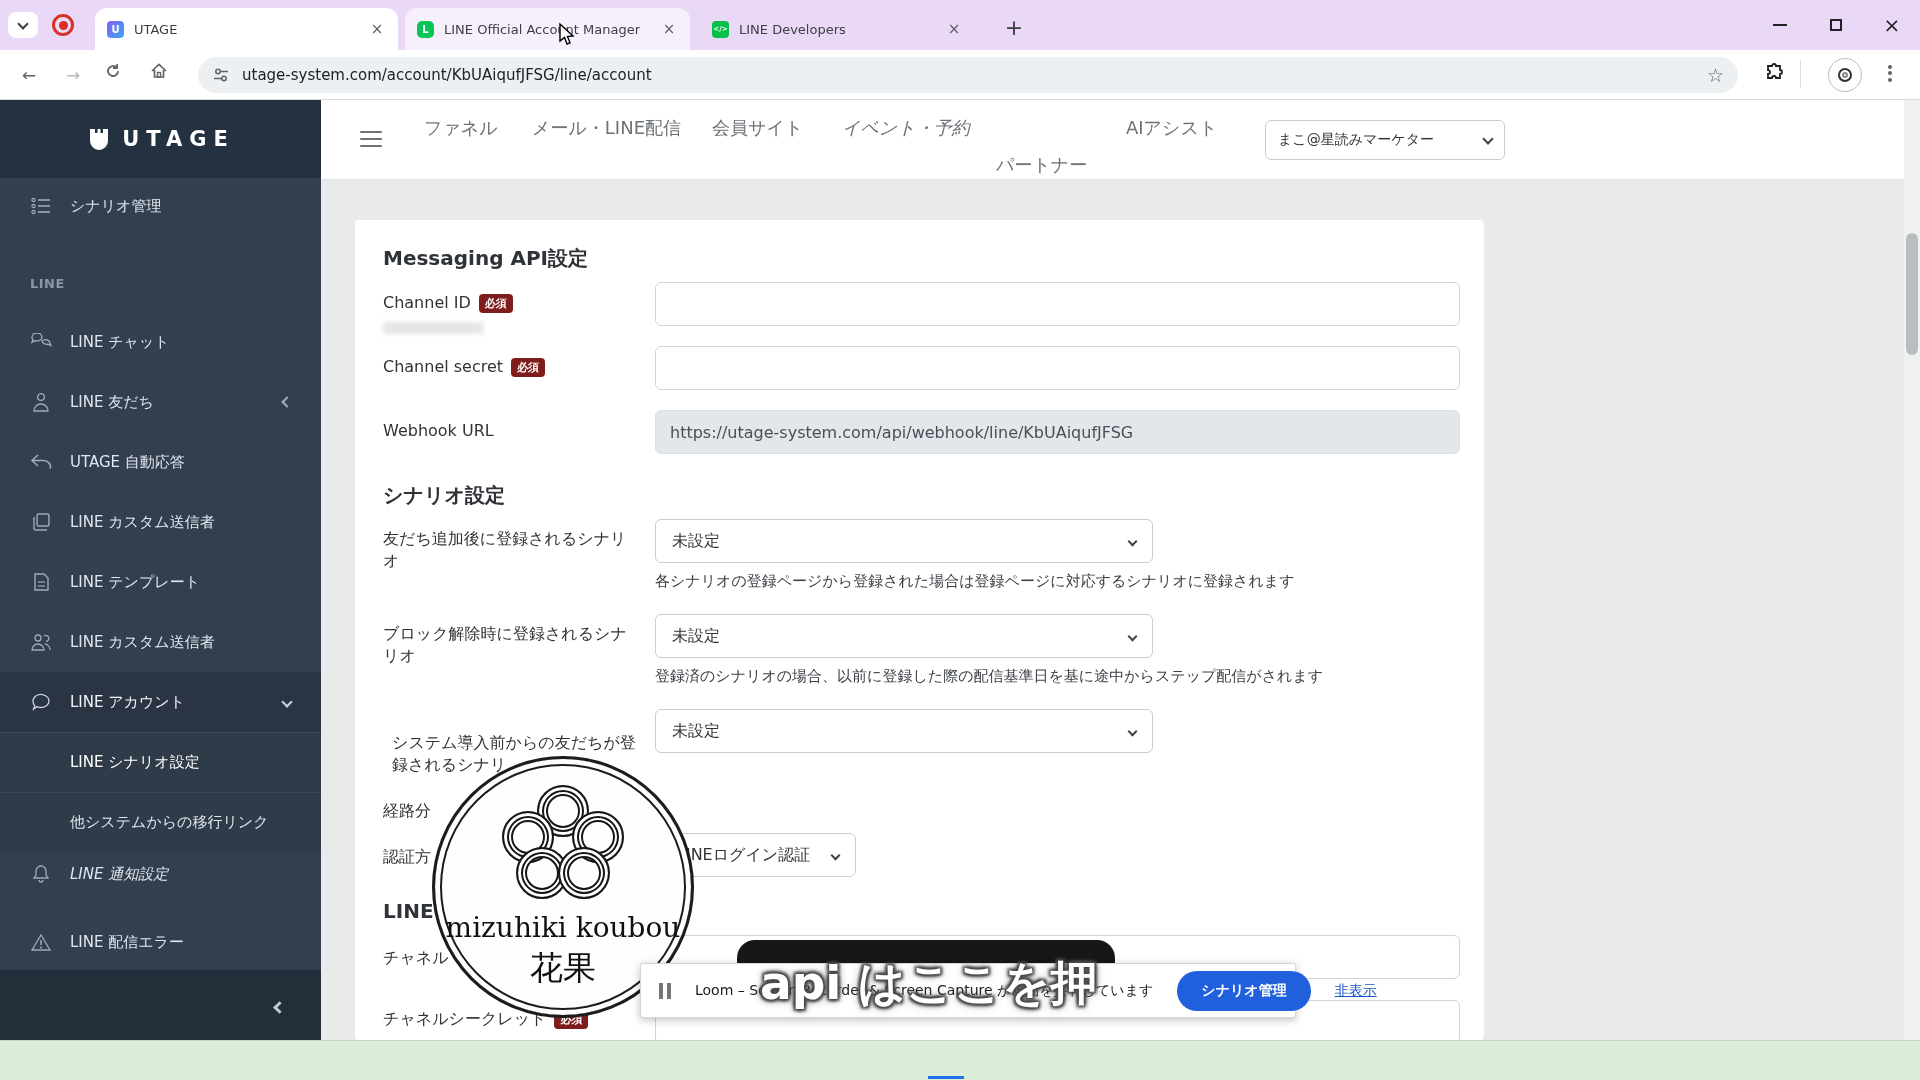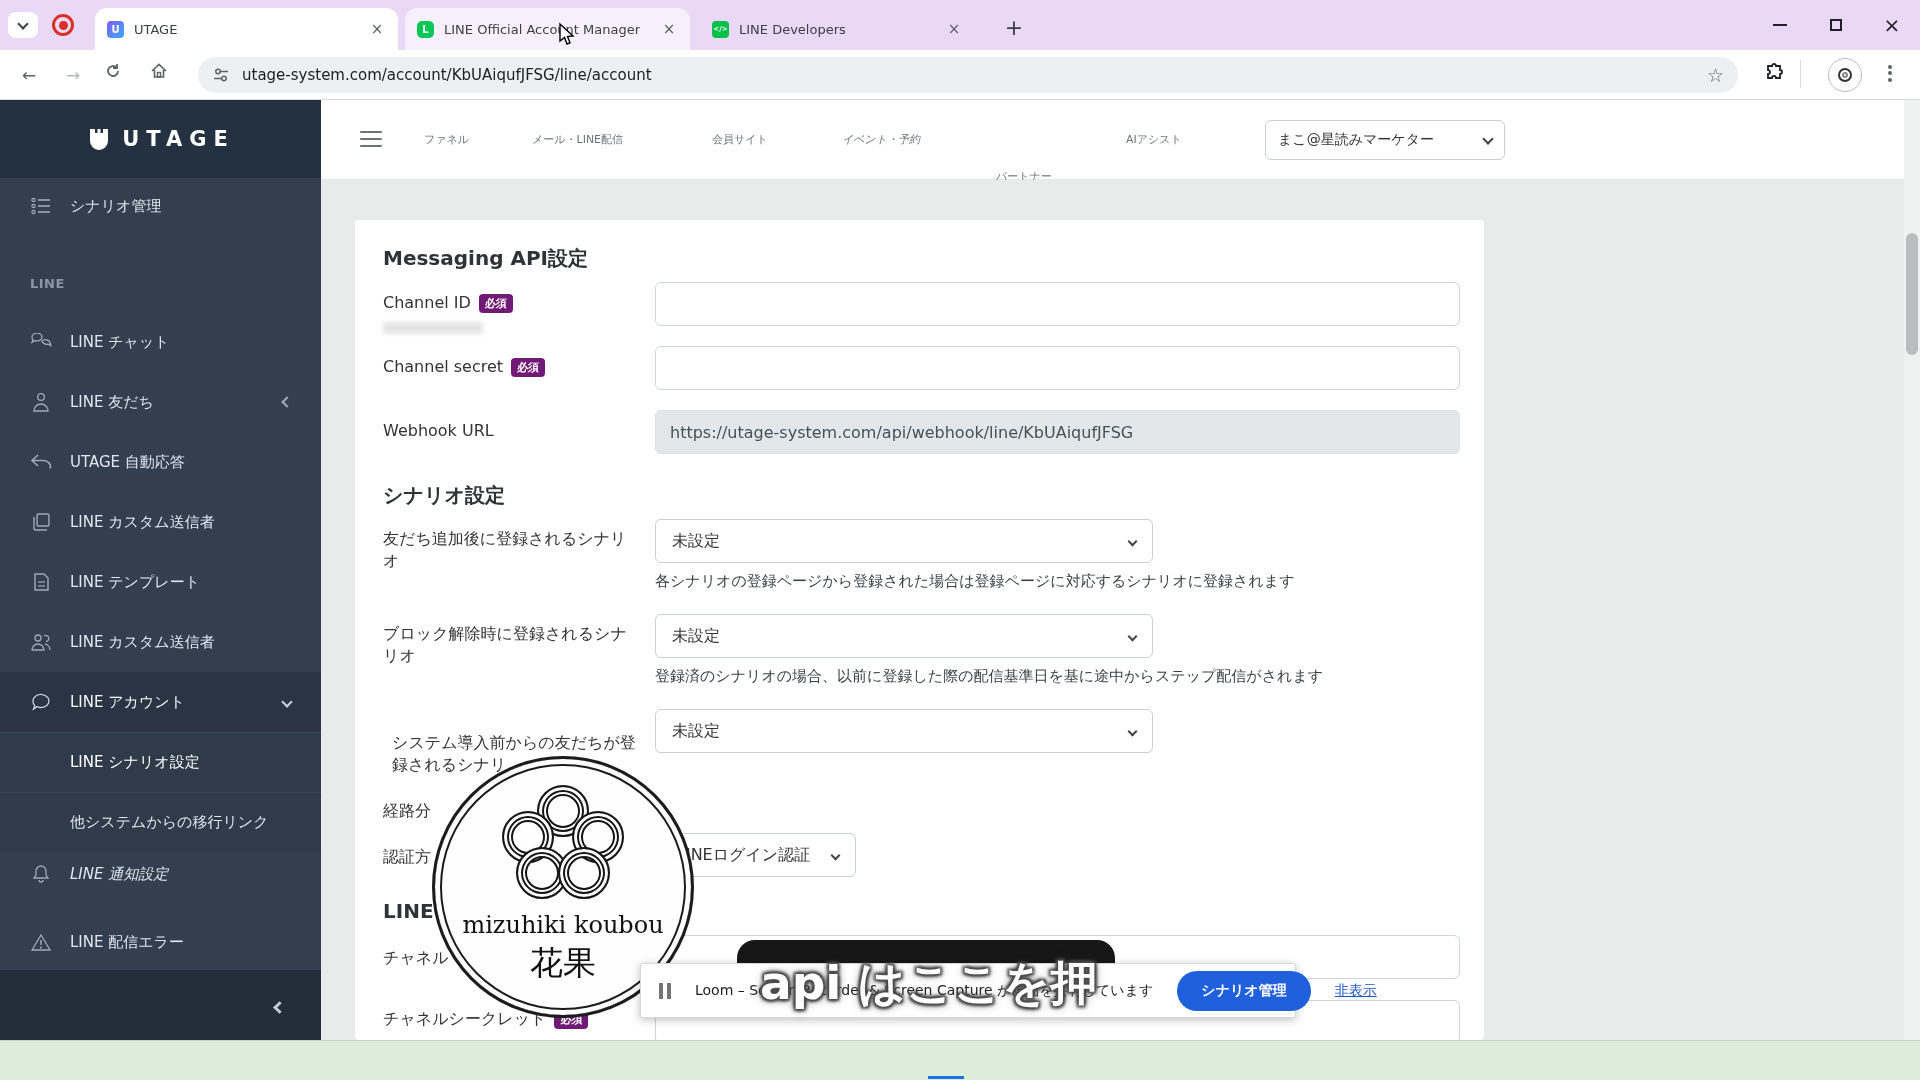--- a/index.html
+++ b/index.html
@@ -29,39 +29,39 @@
   .sbsection { left:30px; color:#8b97a5; font-size:13px; font-weight:bold; letter-spacing:.5px; }
   .sbactive { background:#2a3442; }
   .sbsub { background:#303b49; border-top:1px solid #3b4656; padding-left:70px; }
   .chev { display:inline-block; width:8px; height:8px; border-right:2px solid #9fabb9; border-bottom:2px solid #9fabb9; }
   .chev.down { transform:rotate(45deg); }
   .chev.left { transform:rotate(135deg); }
   #sbfooter { left:0; top:970px; width:321px; height:70px; background:#232e3b; }
 
   
   #pageheader { left:321px; top:100px; width:1599px; height:80px; background:#ffffff; border-bottom:1px solid #e6e6e6; }
-  .toplink { top:132px; font-size:11px; color:#6d7277; white-space:nowrap; }
+  .toplink { top:116px; font-size:18px; color:#6d7277; white-space:nowrap; }
   #acctsel { left:1265px; top:120px; width:240px; height:40px; border:1px solid #c9cdd1; border-radius:6px; background:#fff; display:flex; align-items:center; justify-content:space-between; padding:0 12px; font-size:14px; color:#333; }
   .burger span { display:block; width:22px; height:2px; background:#6d7277; margin:5px 0; border-radius:1px; }
 
   
   #content { left:321px; top:180px; width:1583px; height:860px; background:#e9ebea; }
   #card { left:355px; top:220px; width:1129px; height:820px; background:#ffffff; border-radius:4px; }
   .h-sec { font-size:20px; font-weight:600; color:#2f3337; }
   .flabel { font-size:16px; color:#333; display:flex; align-items:center; gap:8px; line-height:1.4; }
-  .req { background:#701a75; color:#fff; font-size:11px; padding:2px 6px; border-radius:4px; font-weight:bold; flex:0 0 auto; }
+  .req { background:#7f1d1d; color:#fff; font-size:11px; padding:2px 6px; border-radius:4px; font-weight:bold; flex:0 0 auto; }
   .tinput { border:1px solid #ced4da; border-radius:6px; background:#fff; height:44px; width:100%; font-size:16px; padding:0 14px; color:#333; font-family:inherit; }
   .ro { background:#e4e7ea; border:1px solid #dde0e3; border-radius:6px; height:44px; display:flex; align-items:center; padding:0 14px; font-size:16px; color:#46505a; }
   .sel { border:1px solid #c8ced3; border-radius:6px; background:#fff; height:44px; display:flex; align-items:center; justify-content:space-between; padding:0 16px; font-size:16px; color:#333; }
   .sel .chev { border-color:#444; width:7px; height:7px; }
   .help { font-size:15px; color:#3a3f44; }
 
   
   #wm { left:432px; top:756px; width:262px; height:262px; border-radius:50%; background:#fefefe; border:3px solid #1c1c1c; box-shadow:inset 0 0 0 5px #fefefe, inset 0 0 0 7px #1c1c1c; display:flex; flex-direction:column; align-items:center; z-index:40; }
-  #wm .l1 { font-family:"DejaVu Serif","Liberation Serif",serif; font-size:24px; color:#111; margin-top:4px; }
+  #wm .l1 { font-family:"DejaVu Serif","Liberation Serif",serif; font-size:28px; color:#111; margin-top:4px; }
   #wm .l2 { font-family:"DejaVu Serif","Liberation Serif",serif; font-size:33px; color:#111; margin-top:2px; }
   .knotc { position:absolute; border:2.5px solid #161616; border-radius:50%; box-shadow:inset 0 0 0 3px #fff, inset 0 0 0 5px #161616, inset 0 0 0 7px #fff, inset 0 0 0 9px #161616; background:transparent; }
 
   
   #darkpill { left:737px; top:940px; width:378px; height:70px; background:#171717; border-radius:18px; z-index:50; }
   #loombar { left:640px; top:963px; width:656px; height:55px; background:#fff; border:1px solid #d7d7d7; border-radius:3px; box-shadow:0 2px 8px rgba(0,0,0,.25); display:flex; align-items:center; padding:0 18px; gap:24px; z-index:55; }
   #loombar .pause { display:flex; gap:4px; }
   #loombar .pause i { display:block; width:4px; height:16px; background:#757575; }
   #loomtext { font-size:14px; color:#202124; white-space:nowrap; }
   #stopbtn { background:#2160dc; color:#fff; font-size:14px; font-weight:bold; border:none; border-radius:21px; padding:11px 24px; white-space:nowrap; }

